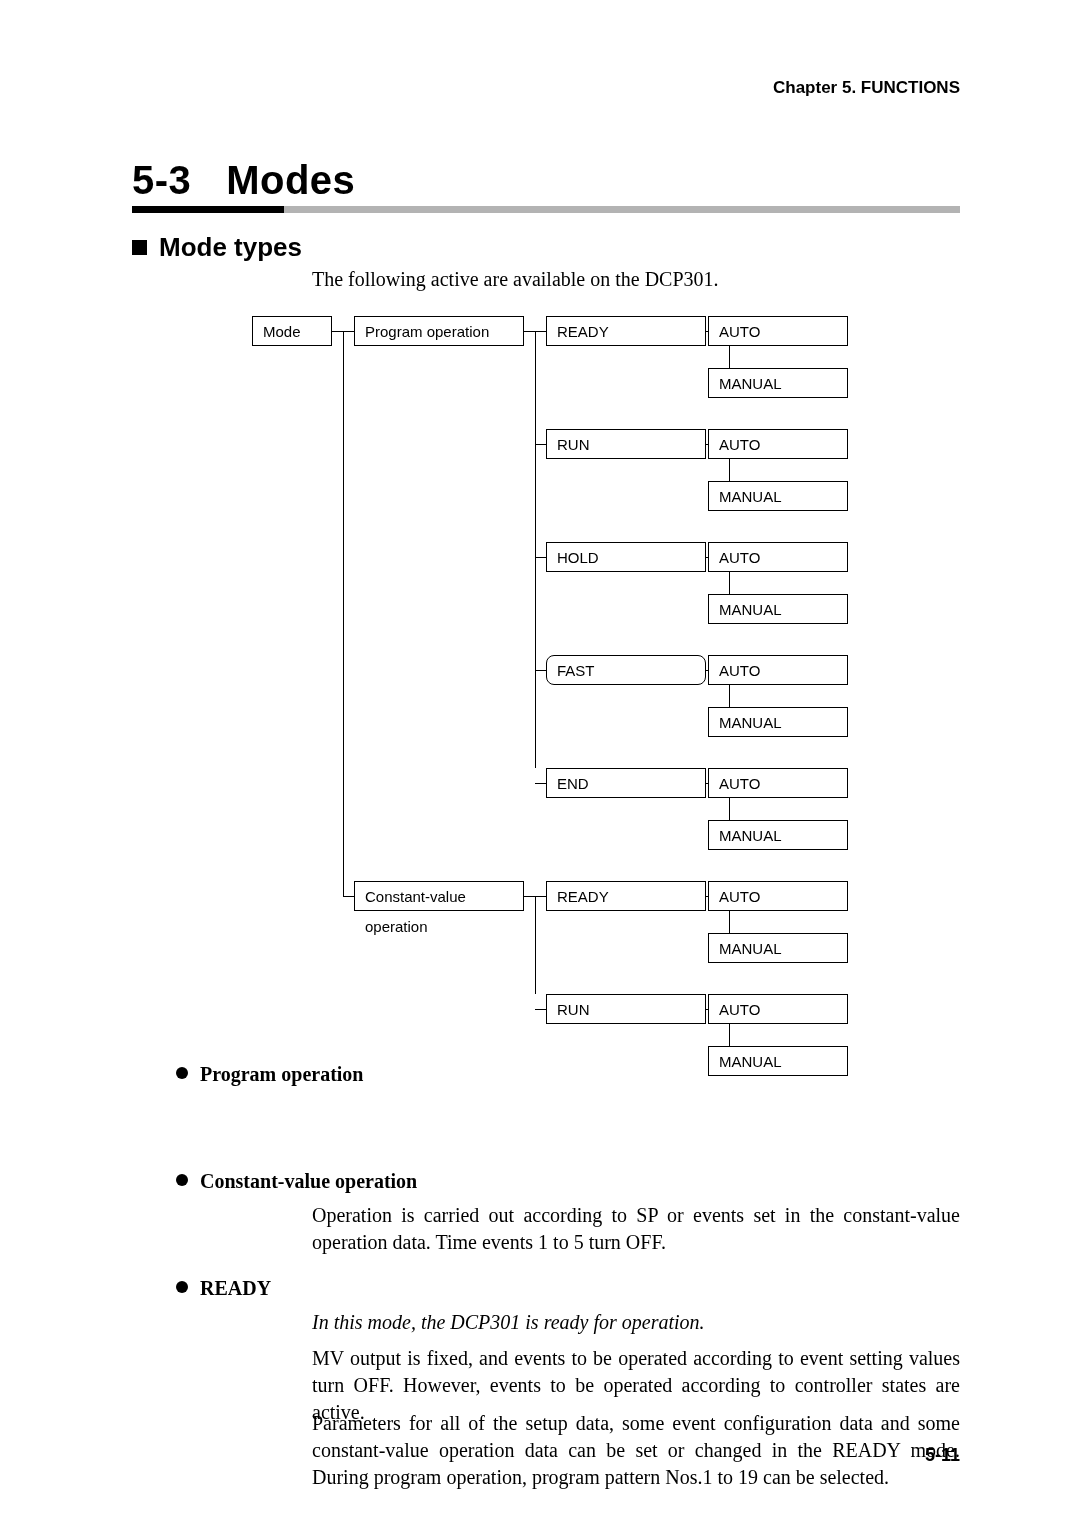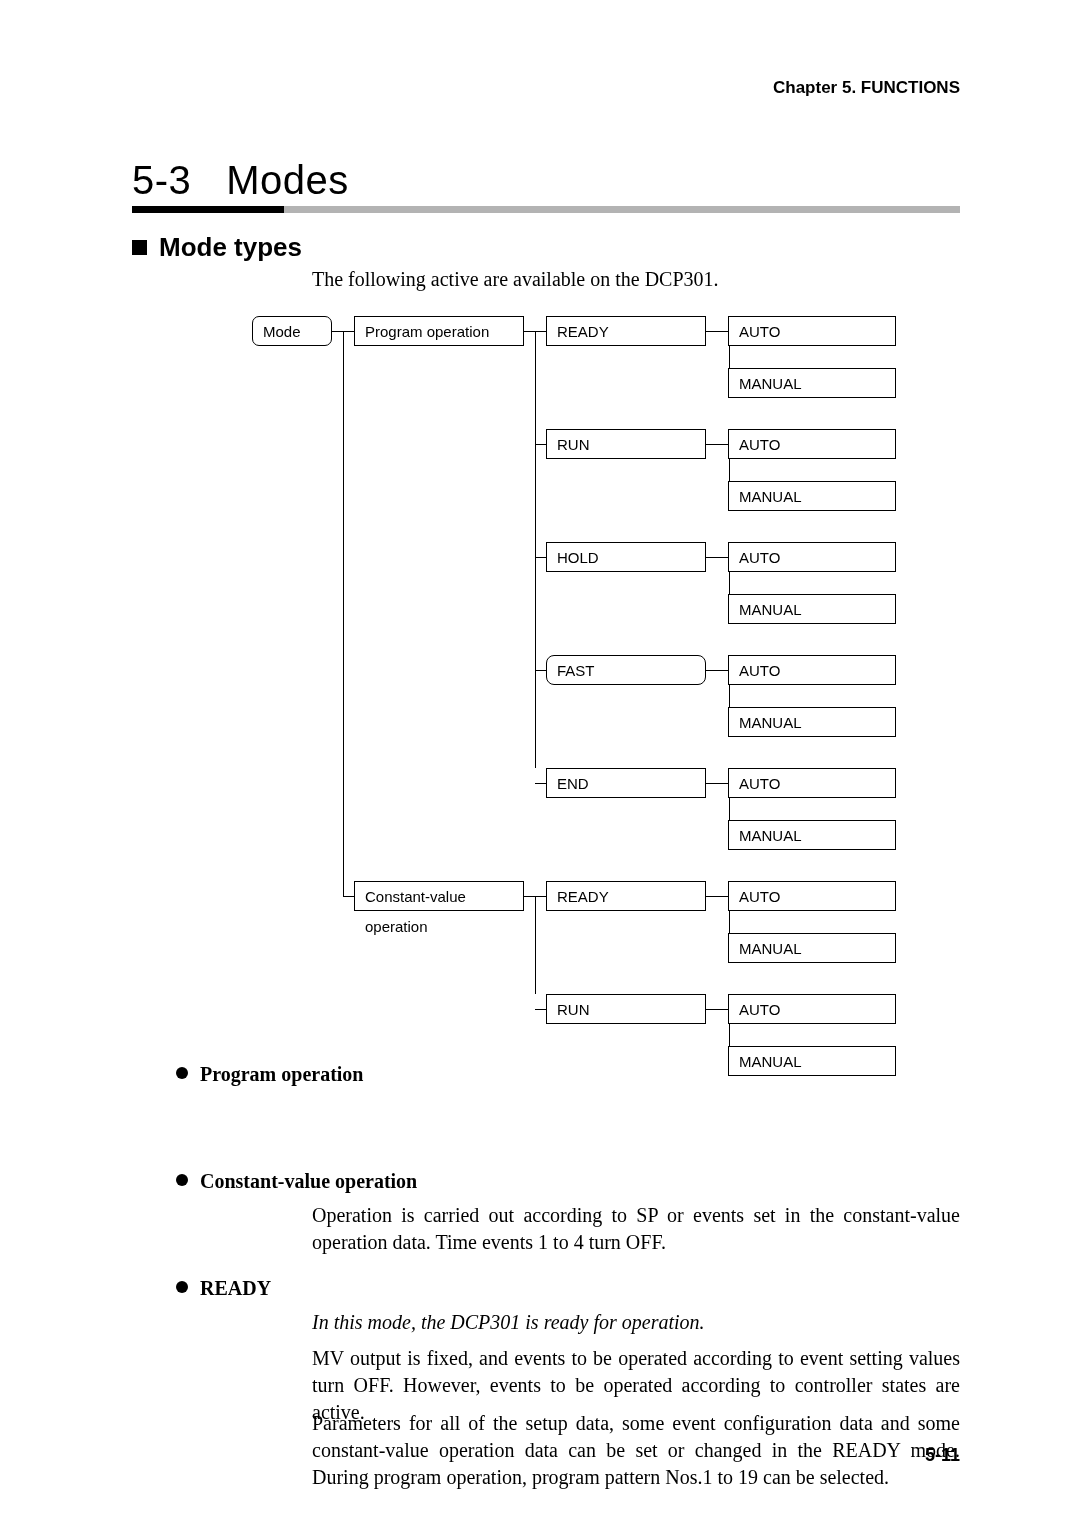--- a/index.html
+++ b/index.html
@@ -22,21 +22,21 @@
     font-family: Helvetica, Arial, sans-serif;
     font-size: 17px;
     font-weight: bold;
   }
   .section-title {
     position: absolute;
     top: 158px;
     left: 132px;
     font-family: Helvetica, Arial, sans-serif;
     font-size: 40px;
-    font-weight: normal;
+    font-weight: bold;
     letter-spacing: 0.5px;
   }
   .rule-wrap {
     position: absolute;
     top: 206px;
     left: 132px;
     width: 828px;
   }
   .rule-wrap .black {
     height: 7px;
@@ -89,21 +89,21 @@
     border: 1px solid #000;
     height: 30px;
     line-height: 30px;
     padding-left: 10px;
     box-sizing: border-box;
     background: #fff;
   }
   .diagram .c1 { width: 80px;  left: 120px; }
   .diagram .c2 { width: 170px; left: 222px; }
   .diagram .c3 { width: 160px; left: 414px; }
-  .diagram .c4 { width: 168px; left: 596px; }
+  .diagram .c4 { width: 140px; left: 576px; }
   .diagram .line {
     position: absolute;
     background: #000;
   }
 
   
   .bulleted {
     position: absolute;
     left: 176px;
     font-family: "Times New Roman", Times, serif;
@@ -152,21 +152,21 @@
   </div>
 
   <div class="subhead" style="top:232px;">
     <span class="square-bullet"></span><span>Mode types</span>
   </div>
 
   <div class="intro">The following active are available on the DCP301.</div>
 
   <div class="diagram">
 
-    <div class="cell c1" style="top:0px;border-radius:7px;">Mode</div>
+    <div class="cell c1" style="top:0px;">Mode</div>
 
     <div class="line" style="top:15px; left:200px; width:11px; height:1px;"></div>
 
     <div class="cell c2" style="top:0px;">Program operation</div>
     <div class="cell c2" style="top:565px;">Constant-value operation</div>
 
     <div class="line" style="top:15px; left:211px; width:1px; height:565px;"></div>
 
     <div class="line" style="top:15px;  left:211px; width:11px; height:1px;"></div>
     <div class="line" style="top:580px; left:211px; width:11px; height:1px;"></div>
@@ -251,21 +251,21 @@
 
   </div>
 
   <div class="bulleted" style="top:1063px;">
     <span class="dot"></span><span>Program operation</span>
   </div>
 
   <div class="bulleted" style="top:1170px;">
     <span class="dot"></span><span>Constant-value operation</span>
   </div>
-  <div class="para" style="top:1202px;">Operation is carried out according to SP or events set in the constant-value operation data. Time events 1 to 4 turn OFF.</div>
+  <div class="para" style="top:1202px;">Operation is carried out according to SP or events set in the constant-value operation data. Time events 1 to 5 turn OFF.</div>
 
   <div class="bulleted" style="top:1277px;">
     <span class="dot"></span><span>READY</span>
   </div>
   <div class="para" style="top:1309px;font-style:italic;">In this mode, the DCP301 is ready for operation.</div>
   <div class="para" style="top:1345px;">MV output is fixed, and events to be operated according to event setting values turn OFF. However, events to be operated according to controller states are active.</div>
   <div class="para" style="top:1410px;">Parameters for all of the setup data, some event configuration data and some constant-value operation data can be set or changed in the READY mode. During program operation, program pattern Nos.1 to 19 can be selected.</div>
 
   <div class="page-number">5-11</div>
 </div>

